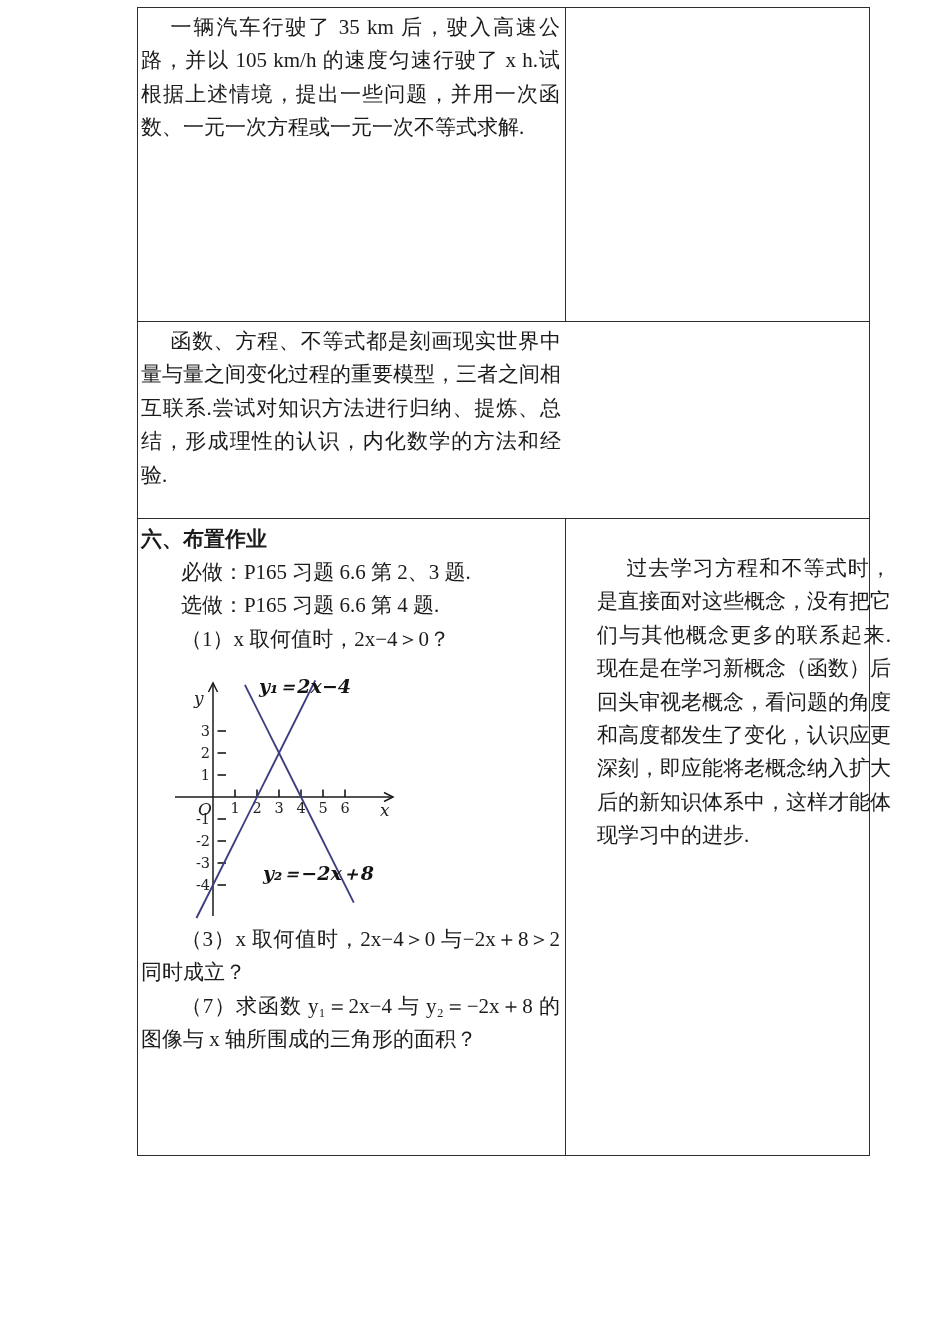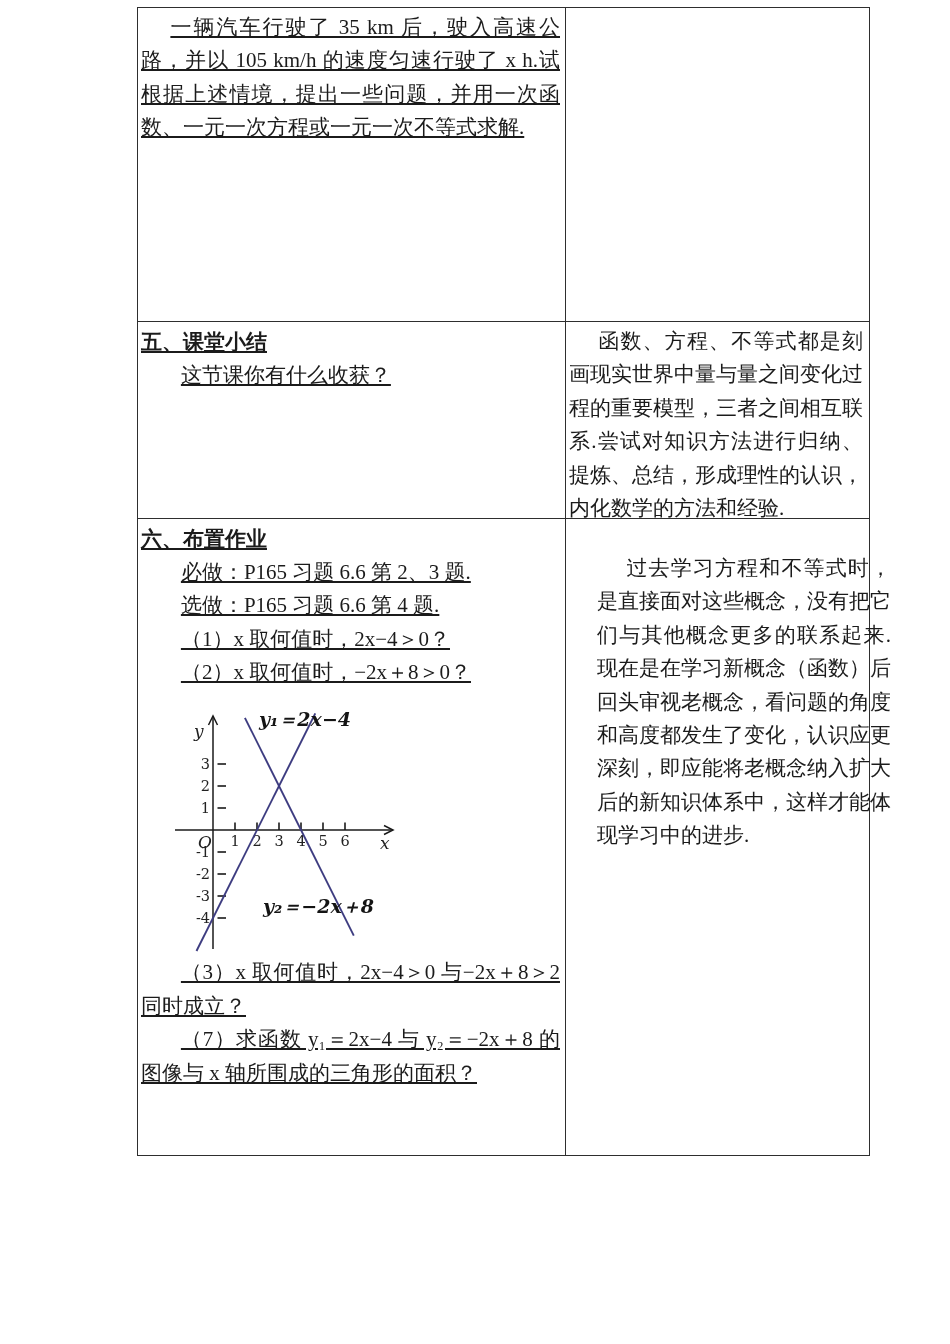--- a/index.html
+++ b/index.html
@@ -10,21 +10,21 @@
   .doc-table{
     position:absolute;left:137px;top:7px;width:731px;
     border:1px solid #2e2e2e;background:#fff;
   }
   .row{display:grid;grid-template-columns:428px 302px;border-bottom:1px solid #2e2e2e;}
   .row:last-child{border-bottom:none;}
   .row1{height:313px;}
   .row2{height:196px;}
   .row3{height:636px;gap:28px;}
   .cell{overflow:hidden;padding:3px 5px 2px 3px;box-sizing:border-box;}
-  .cell-left{border-right:1px solid #2e2e2e;text-decoration:underline;}
+  .cell-left{border-right:1px solid #2e2e2e;}
   .para{
     margin:0;font-size:21px;line-height:33.4px;text-align:justify;
     letter-spacing:0;
   }
   .indent{text-indent:1.9em;}
   .indent-sm{text-indent:1.4em;}
   .sec-heading{
     margin:0;font-size:21px;line-height:33.8px;font-weight:bold;
     font-family:"Liberation Sans","DejaVu Sans",sans-serif;text-align:left;
   }
@@ -45,36 +45,31 @@
 <div class="doc-table">
 
   <div class="row row1">
     <div class="cell cell-left">
       <p class="para indent-sm">一辆汽车行驶了 35 km 后，驶入高速公路，并以 105 km/h 的速度匀速行驶了 x h.试根据上述情境，提出一些问题，并用一次函数、一元一次方程或一元一次不等式求解.</p>
     </div>
     <div class="cell"></div>
   </div>
 
   <div class="row row2">
-    <div class="cell cell-left">
-      <h3 class="sec-heading">五、课堂小结</h3>
-      <p class="para indent">这节课你有什么收获？</p>
-    </div>
     <div class="cell">
       <p class="para indent-sm">函数、方程、不等式都是刻画现实世界中量与量之间变化过程的重要模型，三者之间相互联系.尝试对知识方法进行归纳、提炼、总结，形成理性的认识，内化数学的方法和经验.</p>
     </div>
   </div>
 
   <div class="row row3">
     <div class="cell cell-left">
       <h3 class="sec-heading">六、布置作业</h3>
       <p class="para indent">必做：P165 习题 6.6 第 2、3 题.</p>
       <p class="para indent">选做：P165 习题 6.6 第 4 题.</p>
       <p class="para indent">（1）x 取何值时，2x−4＞0？</p>
-      <p class="para indent">（2）x 取何值时，−2x＋8＞0？</p>
 
       <div class="graph-wrap">
         <svg id="graph-svg" viewBox="0 0 237 252" width="237" height="252">
 
           <line class="axis" x1="46" y1="14" x2="46" y2="247"></line>
           <polyline class="axis" points="41.5,23 46,14 50.5,23"></polyline>
           <line class="axis" x1="8" y1="128" x2="226" y2="128"></line>
           <polyline class="axis" points="217,123.5 226,128 217,132.5"></polyline>
 
           <text class="axletter" x="27" y="35">y</text>

